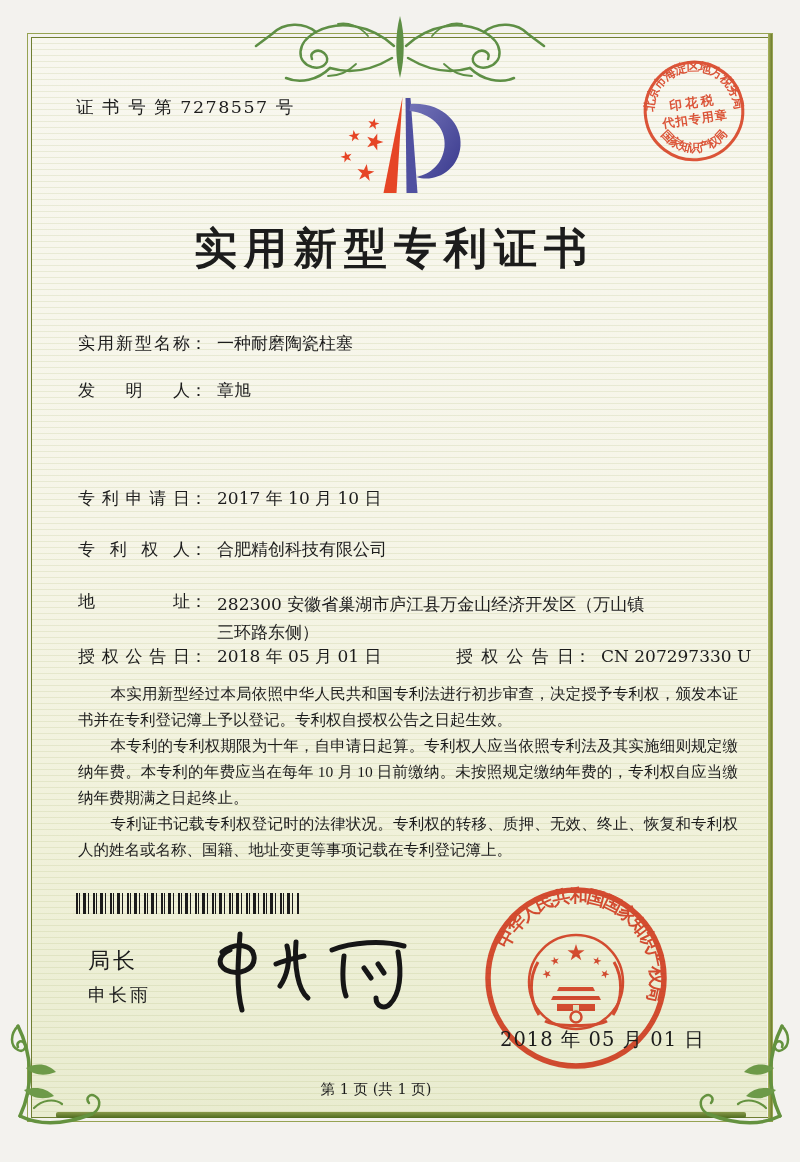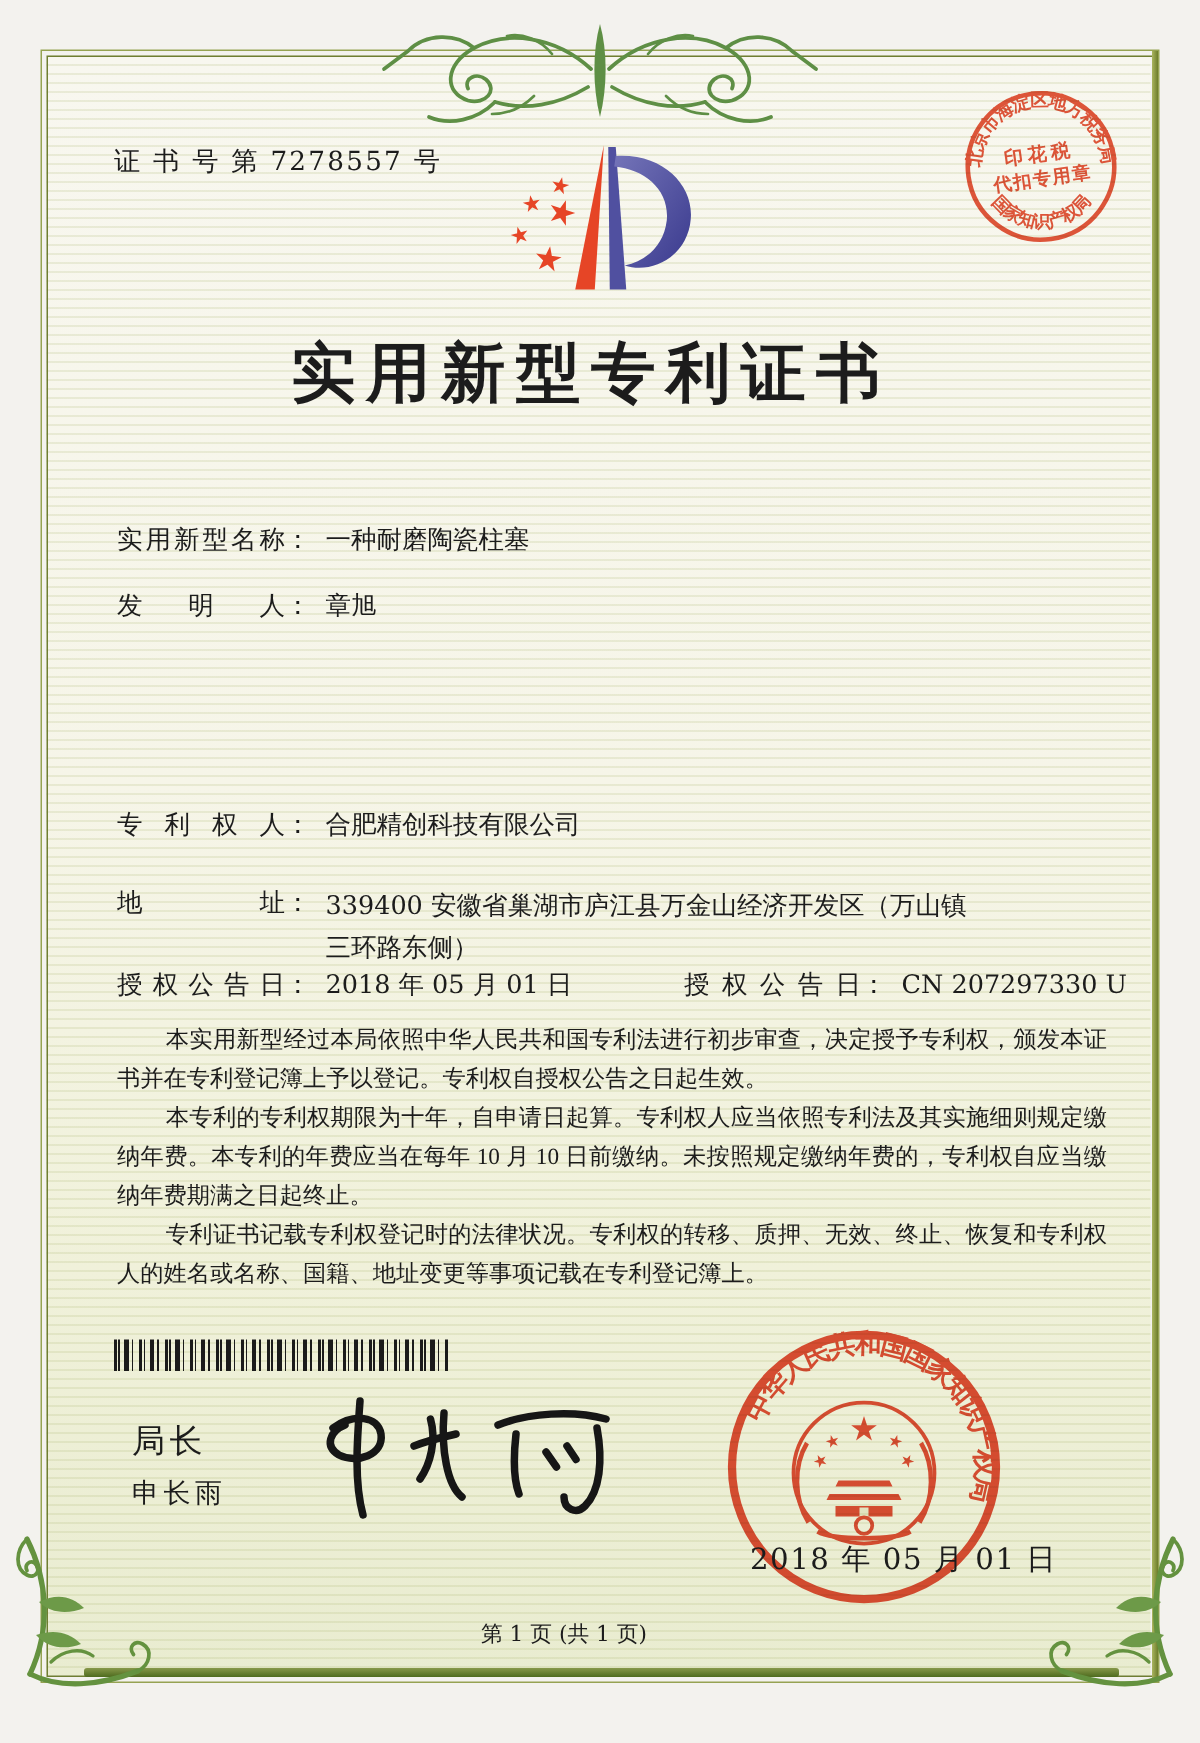--- a/index.html
+++ b/index.html
@@ -137,31 +137,34 @@
       <text font-size="11.5" font-weight="bold">
         <textPath href="#taxBottom" startOffset="0" textLength="76">国家知识产权局</textPath>
       </text>
       <text x="60" y="54" text-anchor="middle" font-size="12.5" font-weight="bold" letter-spacing="3">印花税</text>
       <text x="60" y="70" text-anchor="middle" font-size="12" font-weight="bold" letter-spacing="1">代扣专用章</text>
     </g>
   </svg>
 
   <div class="doc-title">实用新型专利证书</div>
 
-  <div class="row" style="top:348px">
+  <div class="row" style="top:332px">
     <span class="lab">实用新型名称</span><span>：</span><span class="val">一种耐磨陶瓷柱塞</span>
   </div>
-  <div class="row" style="top:392px">
+  <div class="row" style="top:379px">
     <span class="lab">发明人</span><span>：</span><span class="val">章旭</span>
+  </div>
+  <div class="row" style="top:487px">
+    <span class="lab">专利申请日</span><span>：</span><span class="val">2017 年 10 月 10 日</span>
   </div>
   <div class="row" style="top:538px">
     <span class="lab">专利权人</span><span>：</span><span class="val">合肥精创科技有限公司</span>
   </div>
   <div class="row" style="top:590px">
-    <span class="lab">地址</span><span>：</span><span class="addr-val"><span>339400 安徽省巢湖市庐江县万金山经济开发区（万山镇</span><span>三环路东侧）</span></span>
+    <span class="lab">地址</span><span>：</span><span class="addr-val"><span>282300 安徽省巢湖市庐江县万金山经济开发区（万山镇</span><span>三环路东侧）</span></span>
   </div>
   <div class="row" style="top:645px">
     <span class="lab">授权公告日</span><span>：</span><span class="val">2018 年 05 月 01 日</span>
   </div>
   <div class="row-right" style="top:645px">
     <span class="lab">授权公告日</span><span>：</span><span class="val">CN 207297330 U</span>
   </div>
 
   <div class="body-text">
     <p>本实用新型经过本局依照中华人民共和国专利法进行初步审查，决定授予专利权，颁发本证书并在专利登记簿上予以登记。专利权自授权公告之日起生效。</p>

